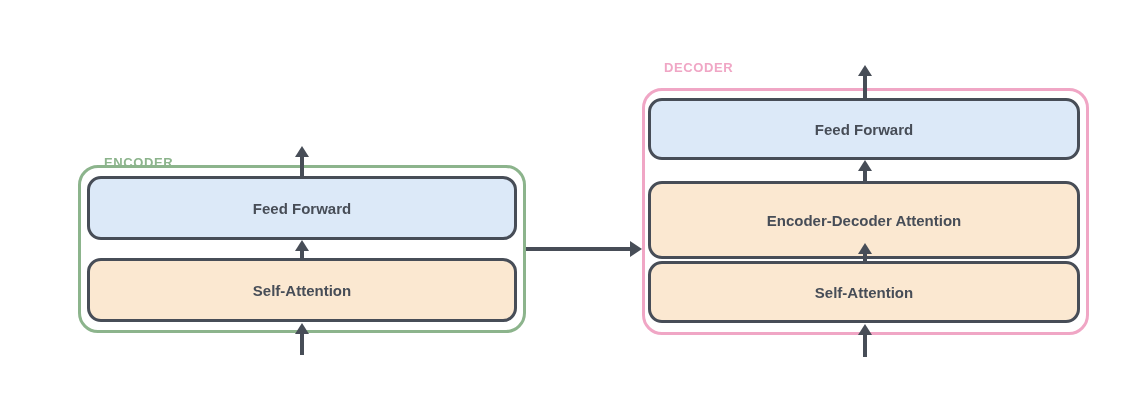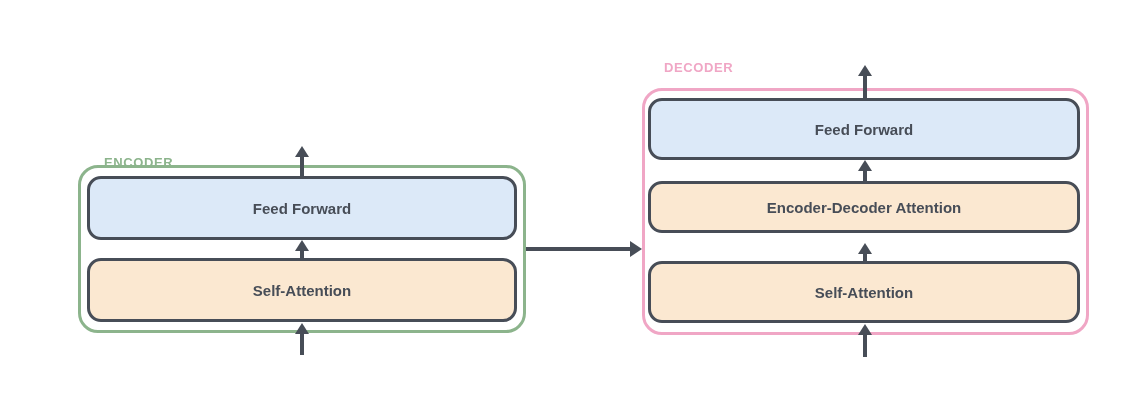--- a/index.html
+++ b/index.html
@@ -123,21 +123,21 @@
   </div>
 
   <div class="group-label dec" style="left:664px; top:61px;">DECODER</div>
 
   <div class="container dec" style="left:642px; top:88px; width:447px; height:247px;"></div>
 
   <div class="block blue" style="left:648px; top:98px; width:432px; height:62px;">
     <span>Feed Forward</span>
   </div>
 
-  <div class="block peach" style="left:648px; top:181px; width:432px; height:52px;">
+  <div class="block peach" style="left:648px; top:181px; width:432px; height:78px;">
     <span>Encoder-Decoder Attention</span>
   </div>
 
   <div class="block peach" style="left:648px; top:261px; width:432px; height:62px;">
     <span>Self-Attention</span>
   </div>
 
   <div class="varrow" style="left:858px; top:65px; height:33px;">
     <div class="head"></div>
     <div class="shaft"></div>

